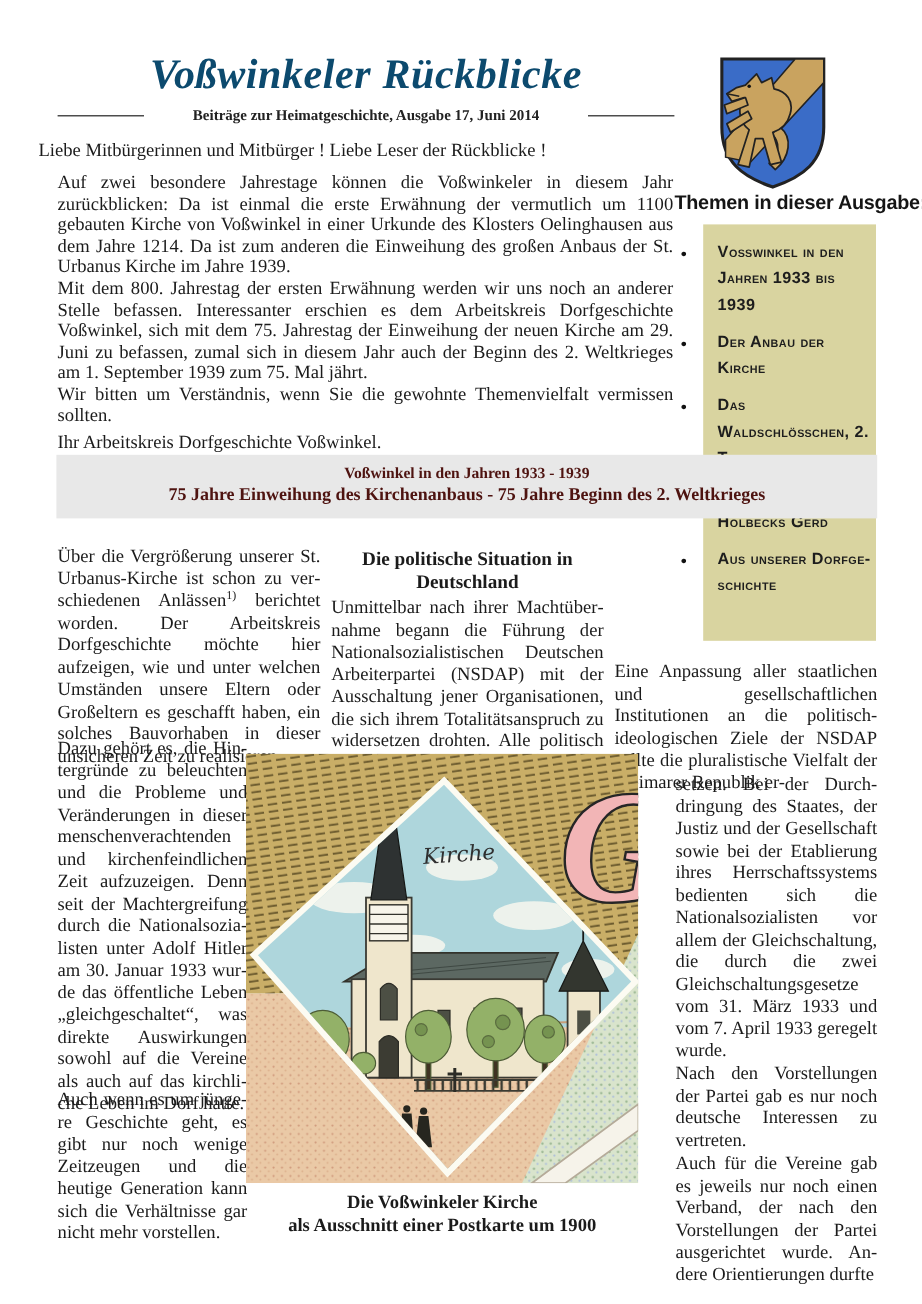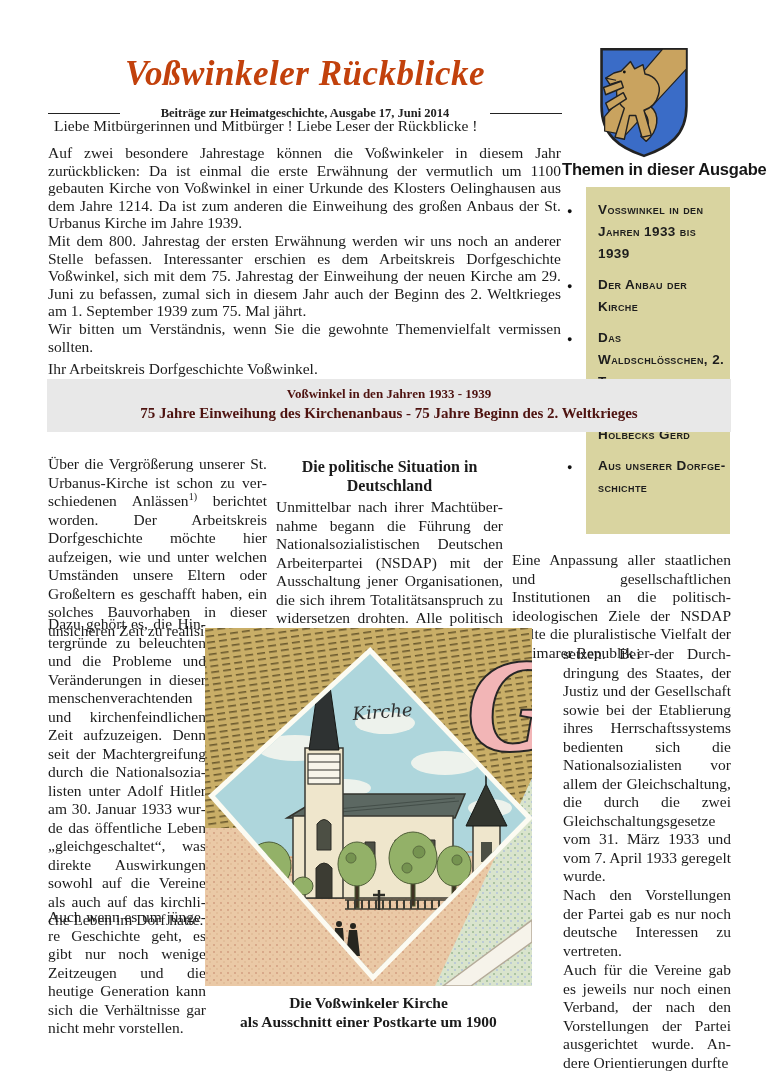--- a/index.html
+++ b/index.html
@@ -3,29 +3,29 @@
 <meta charset="utf-8">
 <style>
   html,body{margin:0;padding:0;background:#ffffff;}
   .page{
     position:relative;width:768px;height:1087px;background:#ffffff;
     font-family:"Liberation Serif",serif;color:#1b1b1b;overflow:hidden;
   }
   
   .masthead{position:absolute;left:48px;top:42px;width:514px;text-align:center;}
   .masthead h1{
-    margin:12px;font-size:35px;font-weight:bold;font-style:italic;
-    letter-spacing:0.5px;color:#c2410c;
+    margin:0;font-size:35px;font-weight:bold;font-style:italic;
+    letter-spacing:0.5px;color:#0c4a6e;
   }
   .mast-sub{display:flex;align-items:center;justify-content:space-between;gap:6px;margin-top:7px;}
   .mast-rule{width:72px;border-top:1.6px solid #222;height:0;}
   .mast-sub span.txt{font-size:12.5px;font-weight:bold;color:#222;}
   .crest{position:absolute;left:596px;top:44px;width:96px;height:116px;}
   
-  .salutation{position:absolute;left:54px;top:117px;width:514px;font-size:15.5px;}
+  .salutation{position:absolute;left:32px;top:117px;width:514px;font-size:15.5px;}
   .intro{position:absolute;left:48px;top:144px;width:513px;font-size:15.5px;line-height:17.6px;}
   .intro p{margin:0;text-align:justify;}
   .intro p.signoff{margin-top:5px;}
   
   .topics{position:absolute;left:562px;top:160px;width:200px;}
   .topics-heading{
     font-family:"Liberation Sans",sans-serif;font-weight:bold;font-size:16.5px;
     letter-spacing:-0.2px;color:#151515;margin:0 0 8px 0;white-space:nowrap;
   }
   .topics-box{

